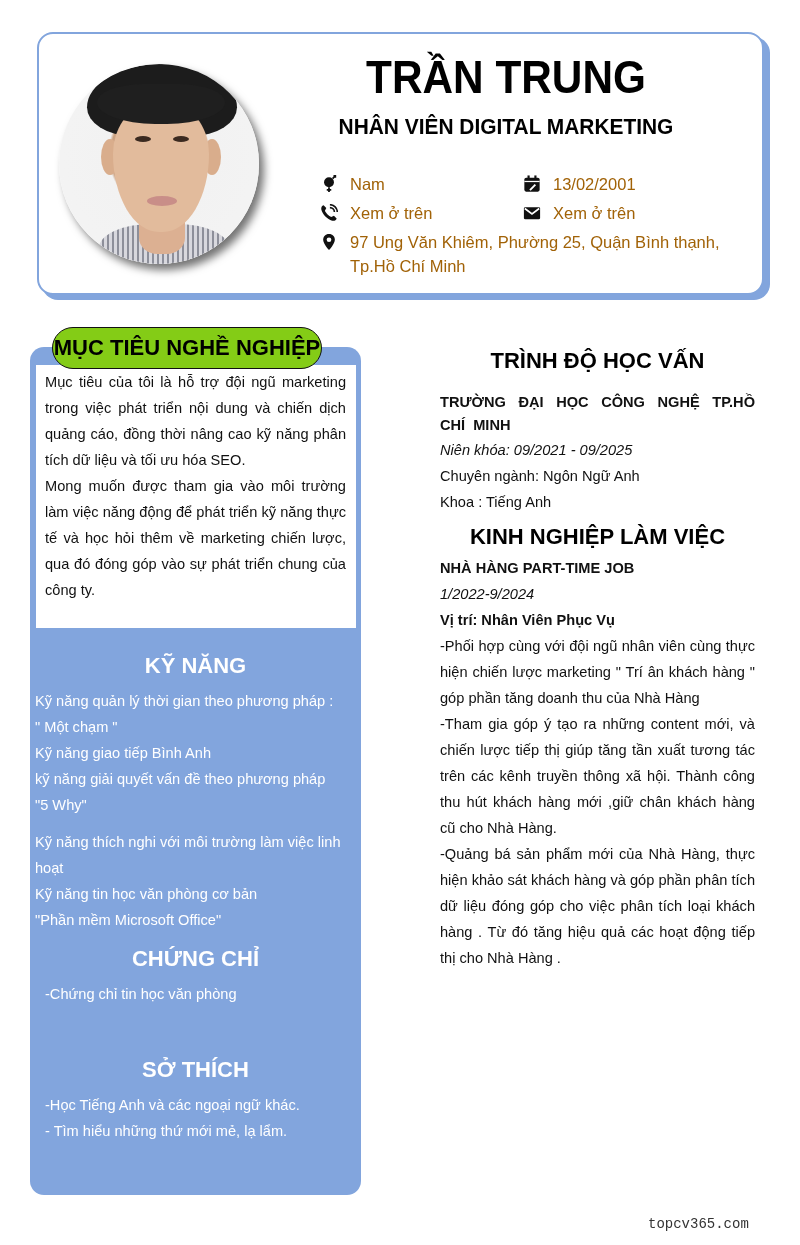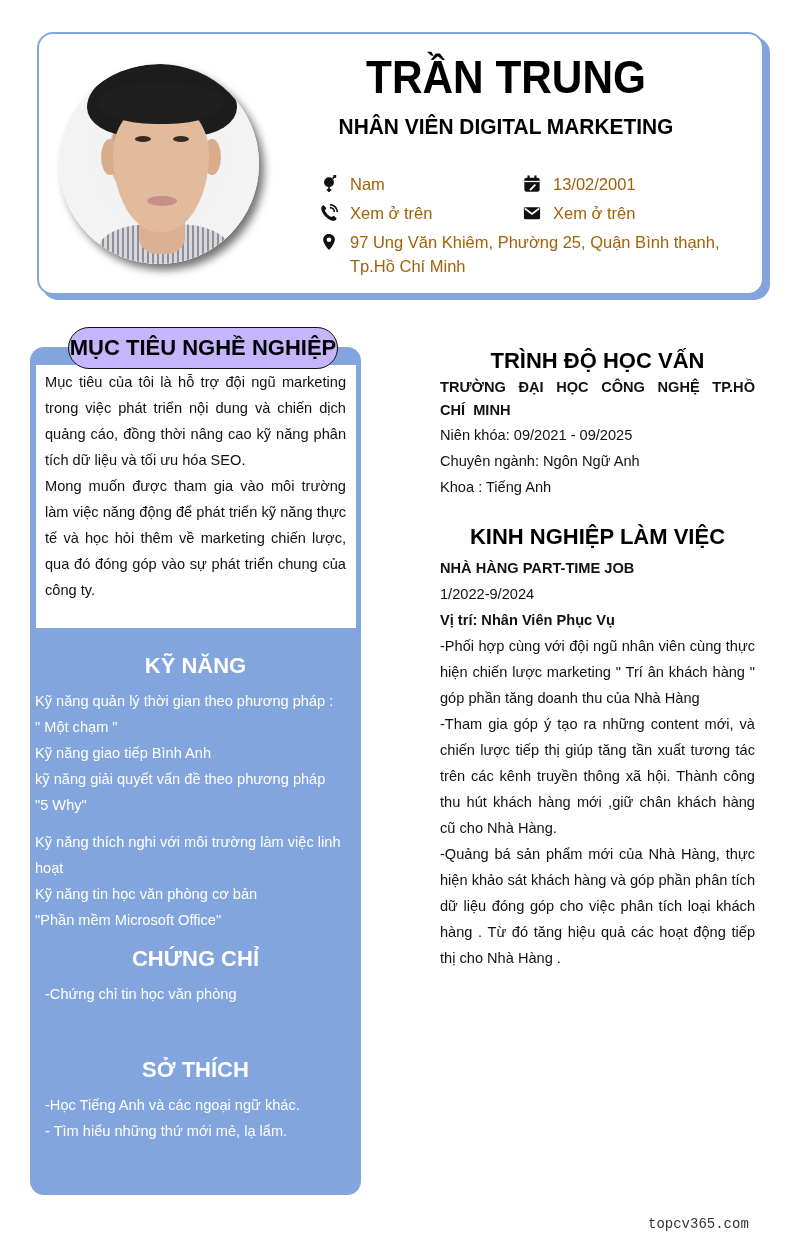--- a/index.html
+++ b/index.html
@@ -62,22 +62,22 @@
 
   
   .left-panel {
     position: absolute; left: 30px; top: 347px; width: 331px; height: 848px;
     background: #82a5dd; border-radius: 14px;
   }
   .obj-box {
     position: absolute; left: 36px; top: 365px; width: 320px; height: 263px; background: #fff;
   }
   .obj-pill {
-    position: absolute; left: 68px; top: 327px; width: 270px; height: 42px;
-    background: #c4b5fd; border: 1.5px solid #111; border-radius: 22px;
+    position: absolute; left: 52px; top: 327px; width: 270px; height: 42px;
+    background: #84cc16; border: 1.5px solid #111; border-radius: 22px;
     display: flex; align-items: center; justify-content: center;
     font-size: 22px; font-weight: bold; color: #000;
   }
   .obj-text {
     position: absolute; left: 45px; top: 369px; width: 301px;
     font-size: 14.6px; line-height: 26px; text-align: justify; color: #111;
   }
   .left-h {
     position: absolute; left: 30px; width: 331px; text-align: center;
     font-size: 22px; font-weight: bold; color: #fff;
@@ -86,21 +86,21 @@
   .left-list.indent { left: 45px; }
 
   
   .right-h {
     position: absolute; left: 430px; width: 335px; text-align: center;
     font-size: 22px; font-weight: bold; color: #000;
   }
   .right-block { position: absolute; left: 440px; width: 315px; font-size: 14.6px; color: #111; }
   .school { font-weight: bold; line-height: 23px; text-align: justify; text-align-last: left; word-spacing: 4px; }
   .rline { line-height: 26px; }
-  .italic { }
+  .italic { font-style: italic; }
   .bold { font-weight: bold; }
   .jtext { text-align: justify; line-height: 26px; }
 
   .footer {
     position: absolute; left: 648px; top: 1216px; font-family: "Liberation Mono", monospace; font-size: 14px; color: #333;
   }
 </style>
 </head>
 <body>
 
@@ -195,21 +195,21 @@
   <div>-Chứng chỉ tin học văn phòng</div>
 </div>
 
 <div class="left-h" style="top:1057px;">SỞ THÍCH</div>
 <div class="left-list indent" style="top:1092px;">
   <div>-Học Tiếng Anh và các ngoại ngữ khác.</div>
   <div>- Tìm hiểu những thứ mới mẻ, lạ lẩm.</div>
 </div>
 
 <div class="right-h" style="top:348px;">TRÌNH ĐỘ HỌC VẤN</div>
-<div class="right-block" style="top:376px;">
+<div class="right-block" style="top:391px;">
   <div class="school">TRƯỜNG ĐẠI HỌC CÔNG NGHỆ TP.HỒ CHÍ MINH</div>
   <div class="rline italic">Niên khóa: 09/2021 - 09/2025</div>
   <div class="rline">Chuyên ngành: Ngôn Ngữ Anh</div>
   <div class="rline">Khoa : Tiếng Anh</div>
 </div>
 
 <div class="right-h" style="top:524px;">KINH NGHIỆP LÀM VIỆC</div>
 <div class="right-block" style="top:555px;">
   <div class="rline bold">NHÀ HÀNG PART-TIME JOB</div>
   <div class="rline italic">1/2022-9/2024</div>

